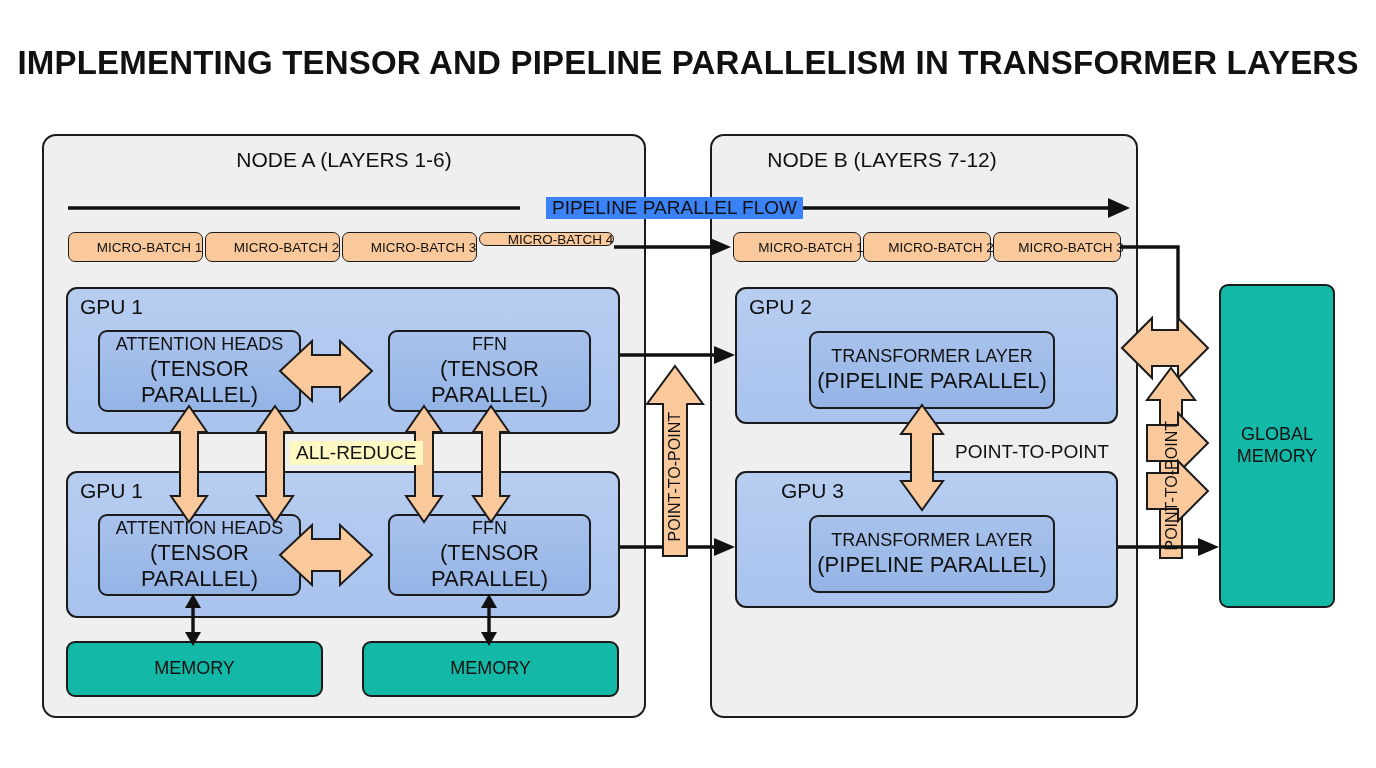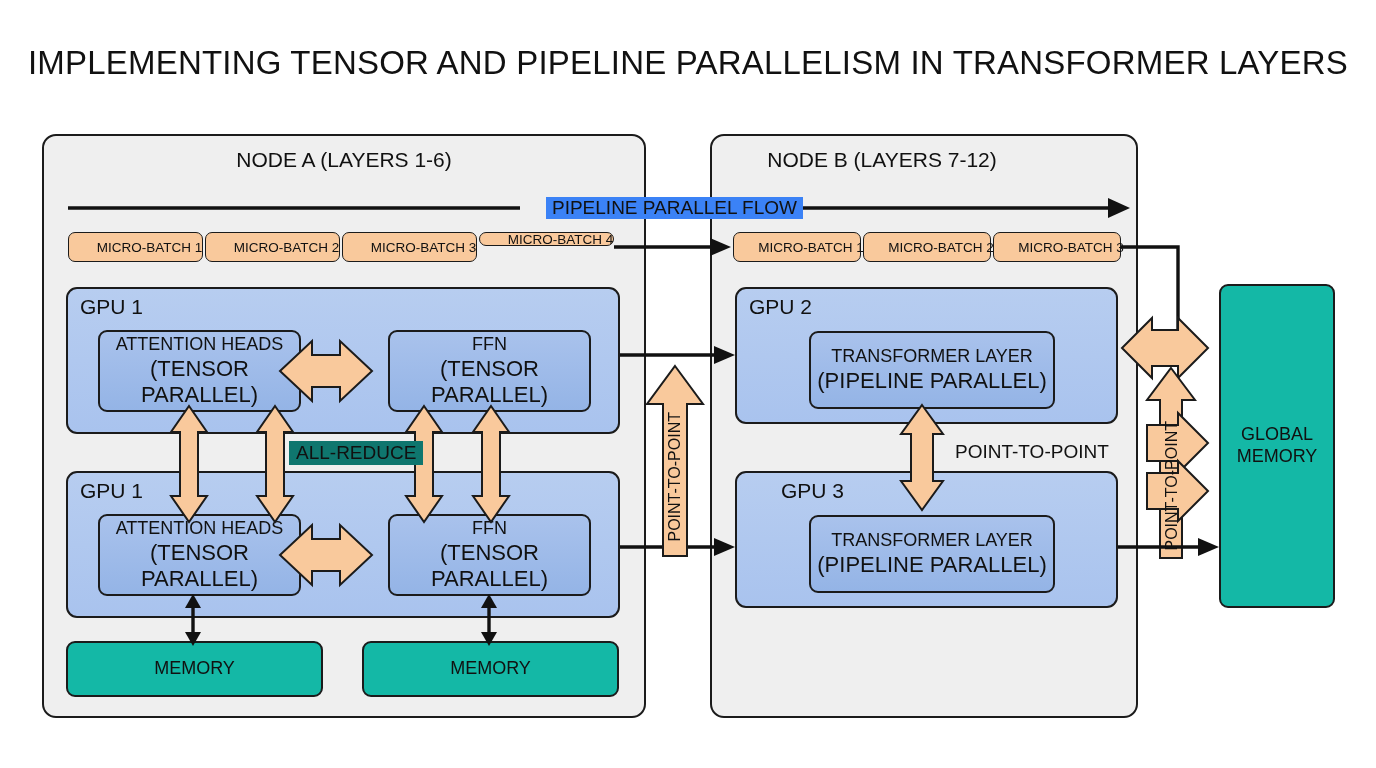--- a/index.html
+++ b/index.html
@@ -10,21 +10,21 @@
     color:#111111;
     overflow:hidden;
     position:relative;
   }
   #stage{position:absolute;left:0;top:0;width:1376px;height:768px;}
 
   .title{
     position:absolute;left:0;top:44px;width:1376px;
     text-align:center;
     font-size:33px;
-    font-weight:400;
+    font-weight:700;
     letter-spacing:0.2px;
     color:#111;
     white-space:nowrap;
   }
 
   
   .node{
     position:absolute;
     background:#efefef;
     border:2.5px solid #1b1b1b;
@@ -102,21 +102,21 @@
     position:absolute;
     font-size:19px;color:#111;
     background:#3b82f6;
     padding:0 6px;
     white-space:nowrap;
     margin-left:22px;
   }
   .allreduce-label{
     position:absolute;
     font-size:19px;color:#111;
-    background:#0f766e;
+    background:#fef9c3;
     padding:1px 7px;
     white-space:nowrap;
   }
   .p2p-label-h{
     position:absolute;
     font-size:19px;color:#111;
     background:#efefef;
     padding:0 5px;
     white-space:nowrap;
   }

